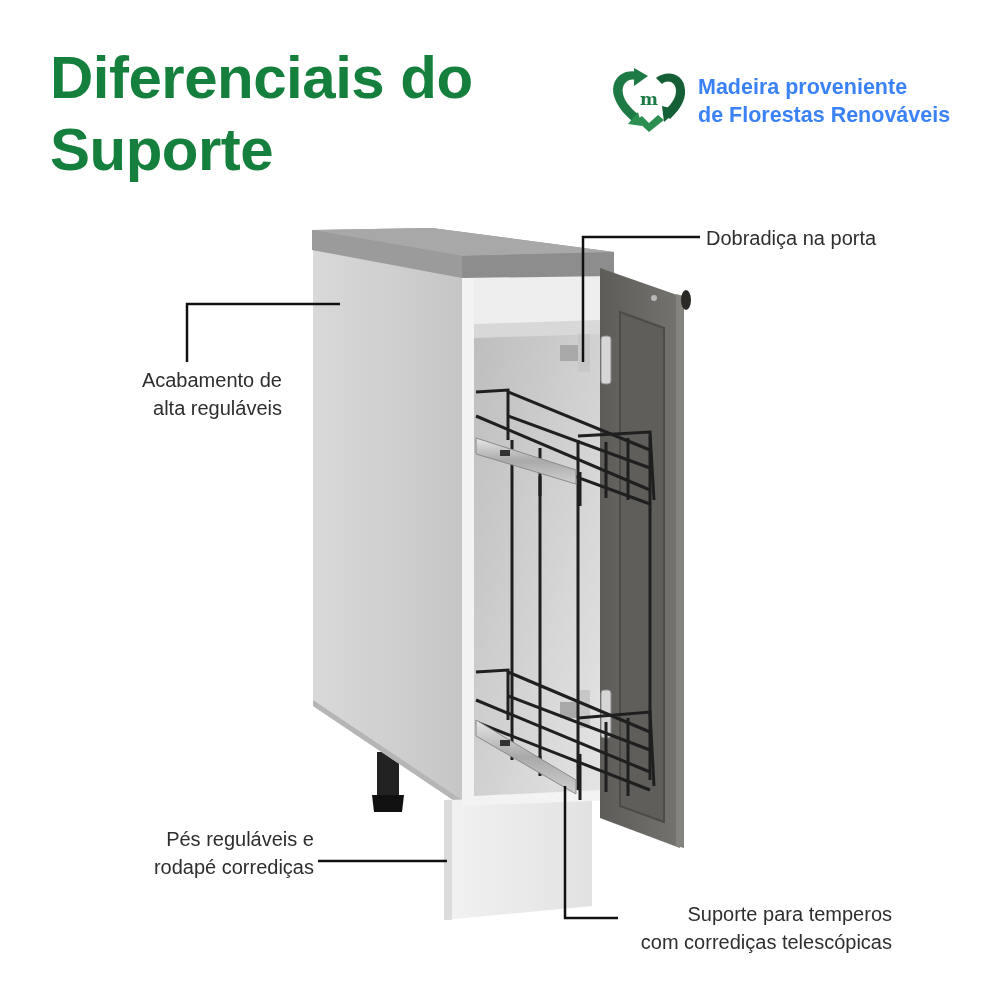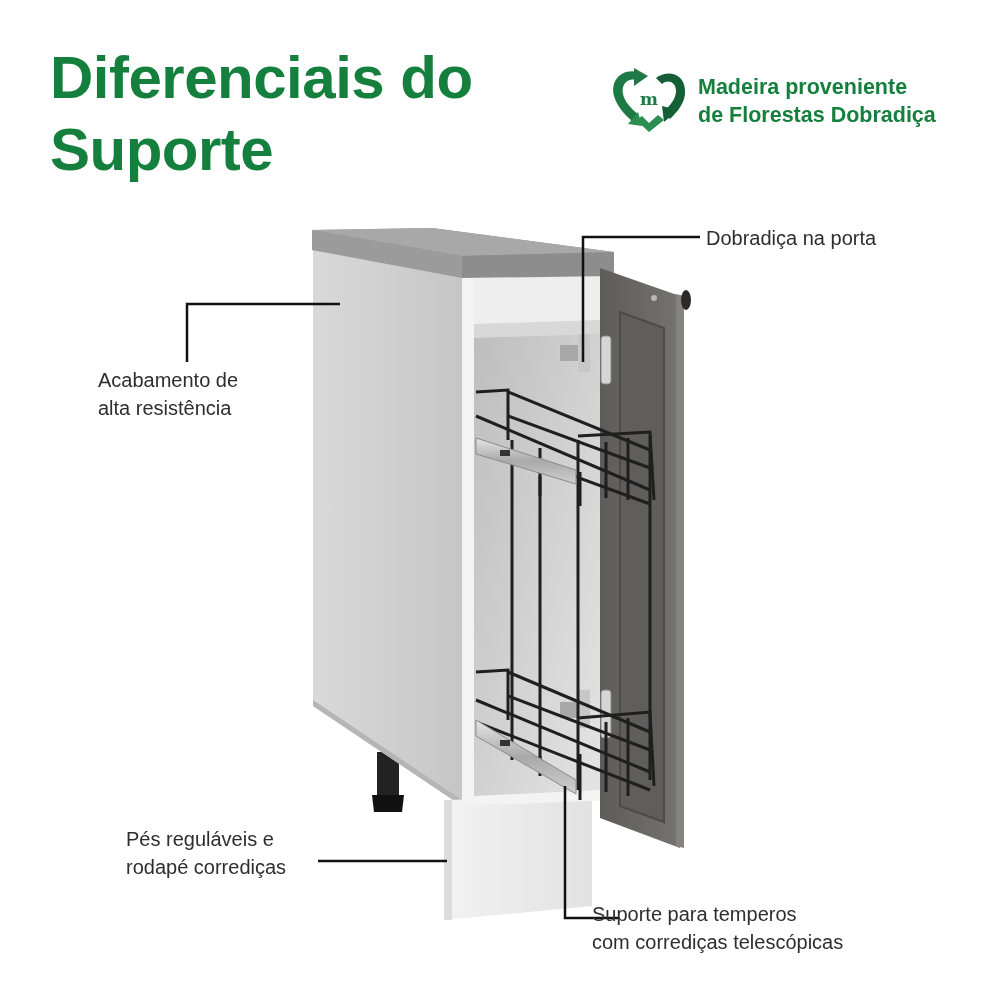--- a/index.html
+++ b/index.html
@@ -4,26 +4,26 @@
   <style>
     html, body { margin: 0; padding: 0; background: #ffffff; }
     body { width: 1000px; height: 1000px; position: relative; overflow: hidden;
            font-family: "Liberation Sans", "DejaVu Sans", sans-serif; color: #3a3a3a; }
     .title { position: absolute; left: 50px; top: 42px; margin: 0;
              font-size: 60px; line-height: 72px; font-weight: 700; color: #15803d;
              letter-spacing: -0.5px; }
     .title span { display: block; }
     .badge { position: absolute; left: 608px; top: 66px; display: flex; align-items: center; }
     .badge-icon { width: 82px; height: 70px; }
-    .badge-text { margin-left: 8px; font-size: 21.5px; line-height: 28px; font-weight: 700; color: #15803d; }
+    .badge-text { margin-left: 8px; font-size: 21.5px; line-height: 28px; font-weight: 700; color: #3b82f6; }
     .badge-text span { display: block; }
     .callout { position: absolute; font-size: 20px; line-height: 28px; color: #2e2e2e; }
     .callout span { display: block; }
     .c-right { text-align: left; }
-    .c-center { text-align: left; }
+    .c-center { text-align: right; }
     .illustration { position: absolute; left: 0; top: 0; width: 1000px; height: 1000px; }
     .leader { position: absolute; left: 0; top: 0; width: 1000px; height: 1000px; pointer-events: none; }
   </style>
 </head>
 <body>
 
 <h1 class="title">
   <span>Diferenciais do</span>
   <span>Suporte</span>
 </h1>
@@ -38,21 +38,21 @@
     <polygon points="70,44 56,56 54,40" fill="#155f36"></polygon>
 
     <path d="M28 54 L41 66 L56 54 L50 49 L41 57 L34 50 Z" fill="#2b8f52"></path>
     <polygon points="20,58 30,46 34,60" fill="#2b8f52"></polygon>
 
     <circle cx="41" cy="33" r="13" fill="#ffffff"></circle>
     <text x="41" y="39" text-anchor="middle" font-family="DejaVu Serif, serif" font-weight="700" font-size="17" fill="#1e7a45">m</text>
   </svg>
   <div class="badge-text">
     <span>Madeira proveniente</span>
-    <span>de Florestas Dobradiça</span>
+    <span>de Florestas Renováveis</span>
   </div>
 </div>
 
 <svg class="illustration" viewBox="0 0 1000 1000">
   <defs>
     <linearGradient id="sideG" x1="0" x2="1" y1="0" y2="0">
       <stop offset="0" stop-color="#d9d9d9"></stop>
       <stop offset="1" stop-color="#c6c6c6"></stop>
     </linearGradient>
     <linearGradient id="interiorG" x1="0" x2="1" y1="0" y2="1">
@@ -168,21 +168,21 @@
   <polyline points="318,861 447,861" fill="none" stroke="#111" stroke-width="2.5"></polyline>
   <polyline points="565,786 565,918 618,918" fill="none" stroke="#111" stroke-width="2.5"></polyline>
 </svg>
 
 <div class="callout c-right" style="left:706px; top:224px;">
   <span>Dobradiça na porta</span>
 </div>
 
 <div class="callout c-center" style="left:98px; top:366px; width:184px;">
   <span>Acabamento de</span>
-  <span>alta resistência</span>
+  <span>alta reguláveis</span>
 </div>
 
 <div class="callout c-center" style="left:126px; top:825px; width:188px;">
   <span>Pés reguláveis e</span>
   <span>rodapé corrediças</span>
 </div>
 
 <div class="callout c-center" style="left:592px; top:900px; width:300px;">
   <span>Suporte para temperos</span>
   <span>com corrediças telescópicas</span>

